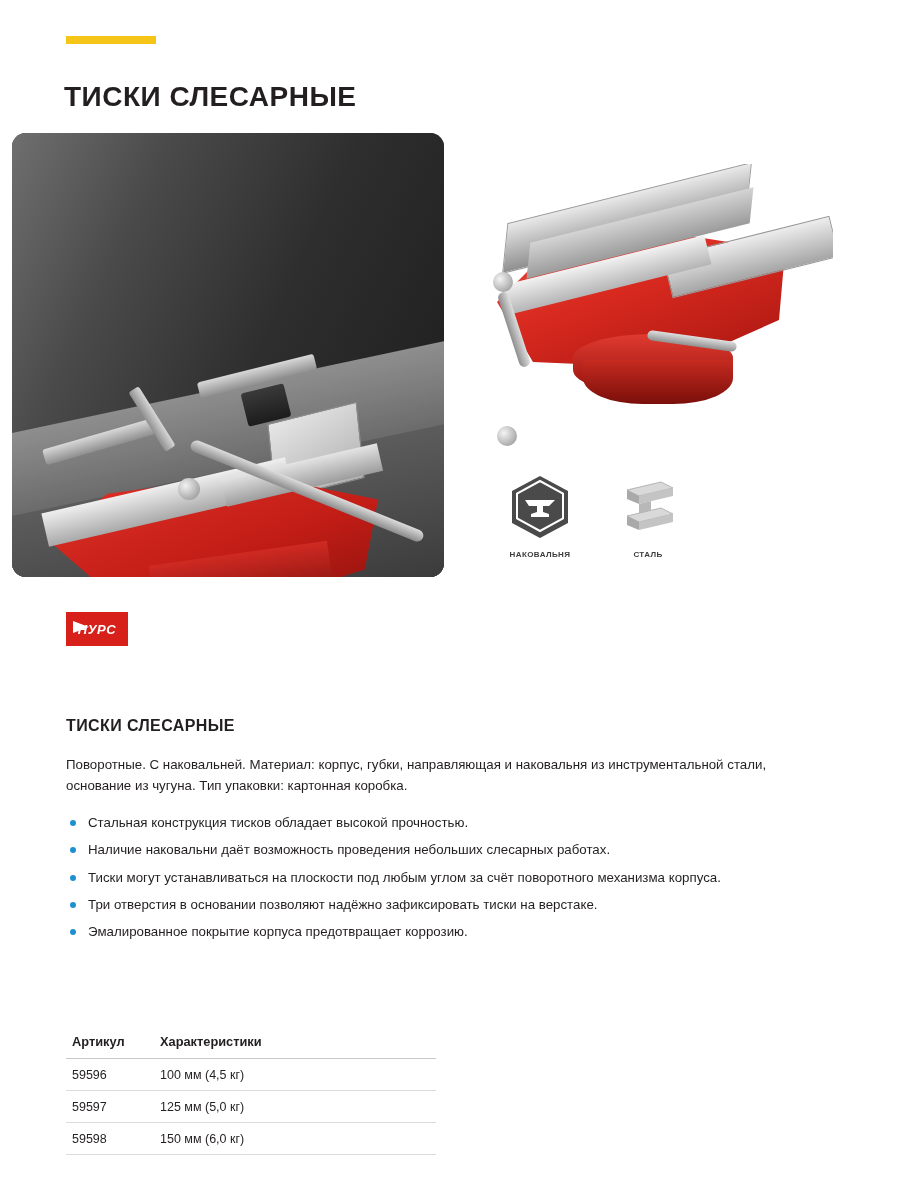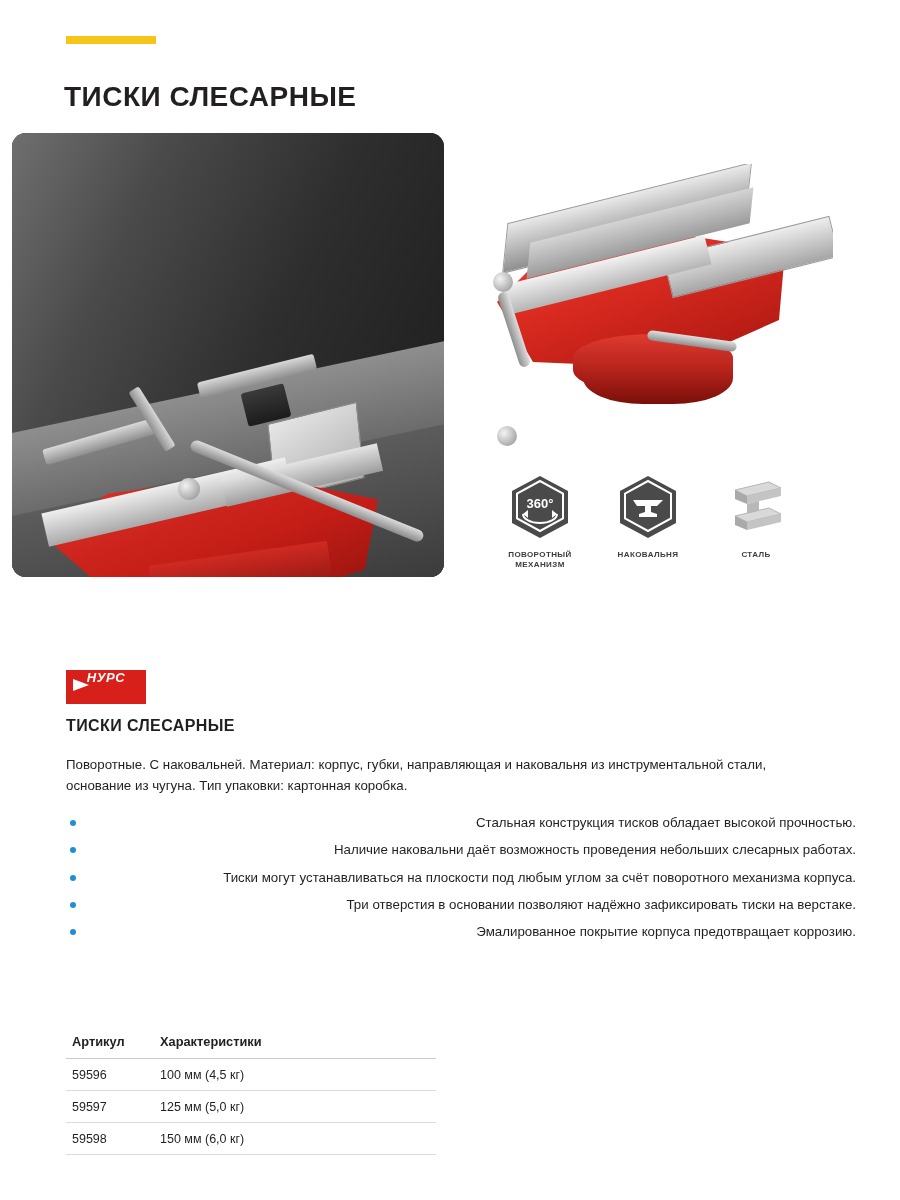--- a/index.html
+++ b/index.html
@@ -289,26 +289,26 @@
     width: 62px;
     height: 70px;
     margin: 0 auto 6px auto;
     position: relative;
   }
 
   
   .brand-logo {
     position: absolute;
     left: 66px;
-    top: 670px;
-    width: 80px;
+    top: 612px;
+    width: 62px;
     height: 34px;
     background: #d8201a;
     display: flex;
-    align-items: flex-start;
+    align-items: center;
     justify-content: center;
   }
   .brand-logo .mark {
     color: #ffffff;
     font-size: 13px;
     font-style: italic;
     font-weight: bold;
     letter-spacing: 0.5px;
   }
   .brand-logo .wing {
@@ -342,21 +342,20 @@
     color: #231f20;
   }
   .bullets {
     position: absolute;
     left: 66px;
     top: 812px;
     width: 790px;
     margin: 0;
     padding: 0;
     list-style: none;
-    text-align: right;
   }
   .bullets li {
     position: relative;
     padding-left: 22px;
     font-size: 13.3px;
     line-height: 1.6;
     margin-bottom: 6px;
     color: #231f20;
   }
   .bullets li::before {
@@ -438,33 +437,20 @@
     <div class="pp-turn"></div>
     <div class="pp-base"></div>
     <div class="pp-screwbar"></div>
     <div class="pp-handle"></div>
     <div class="pp-knob a"></div>
     <div class="pp-knob b"></div>
   </div>
 
   <div class="features">
 
-    <div class="feature">
-      <div class="hexicon">
-        <svg width="62" height="70" viewBox="0 0 62 70">
-          <polygon points="31,2 59,17 59,49 31,64 3,49 3,17" fill="#4a4a4a"></polygon>
-          <polygon points="31,7 54,19.5 54,44.5 31,57 8,44.5 8,19.5" fill="#4a4a4a" stroke="#ffffff" stroke-width="2"></polygon>
-          <text x="31" y="34" font-family="Liberation Sans, sans-serif" font-size="13" font-weight="bold" fill="#ffffff" text-anchor="middle">360°</text>
-          <path d="M14 40 a17 9 0 1 0 34 0" fill="none" stroke="#ffffff" stroke-width="2"></path>
-          <polygon points="14,40 19,36 19,44" fill="#ffffff"></polygon>
-          <polygon points="48,40 43,36 43,44" fill="#ffffff"></polygon>
-        </svg>
-      </div>
-      <div class="feature-label">ПОВОРОТНЫЙ<br>МЕХАНИЗМ</div>
-    </div>
 
     <div class="feature">
       <div class="hexicon">
         <svg width="62" height="70" viewBox="0 0 62 70">
           <polygon points="31,2 59,17 59,49 31,64 3,49 3,17" fill="#4a4a4a"></polygon>
           <polygon points="31,7 54,19.5 54,44.5 31,57 8,44.5 8,19.5" fill="#4a4a4a" stroke="#ffffff" stroke-width="2"></polygon>
           <path d="M16 26 L46 26 L40 32 L34 32 L34 38 L40 40 L40 43 L22 43 L22 40 L28 38 L28 32 L20 32 Z" fill="#ffffff"></path>
         </svg>
       </div>
       <div class="feature-label">НАКОВАЛЬНЯ</div>

